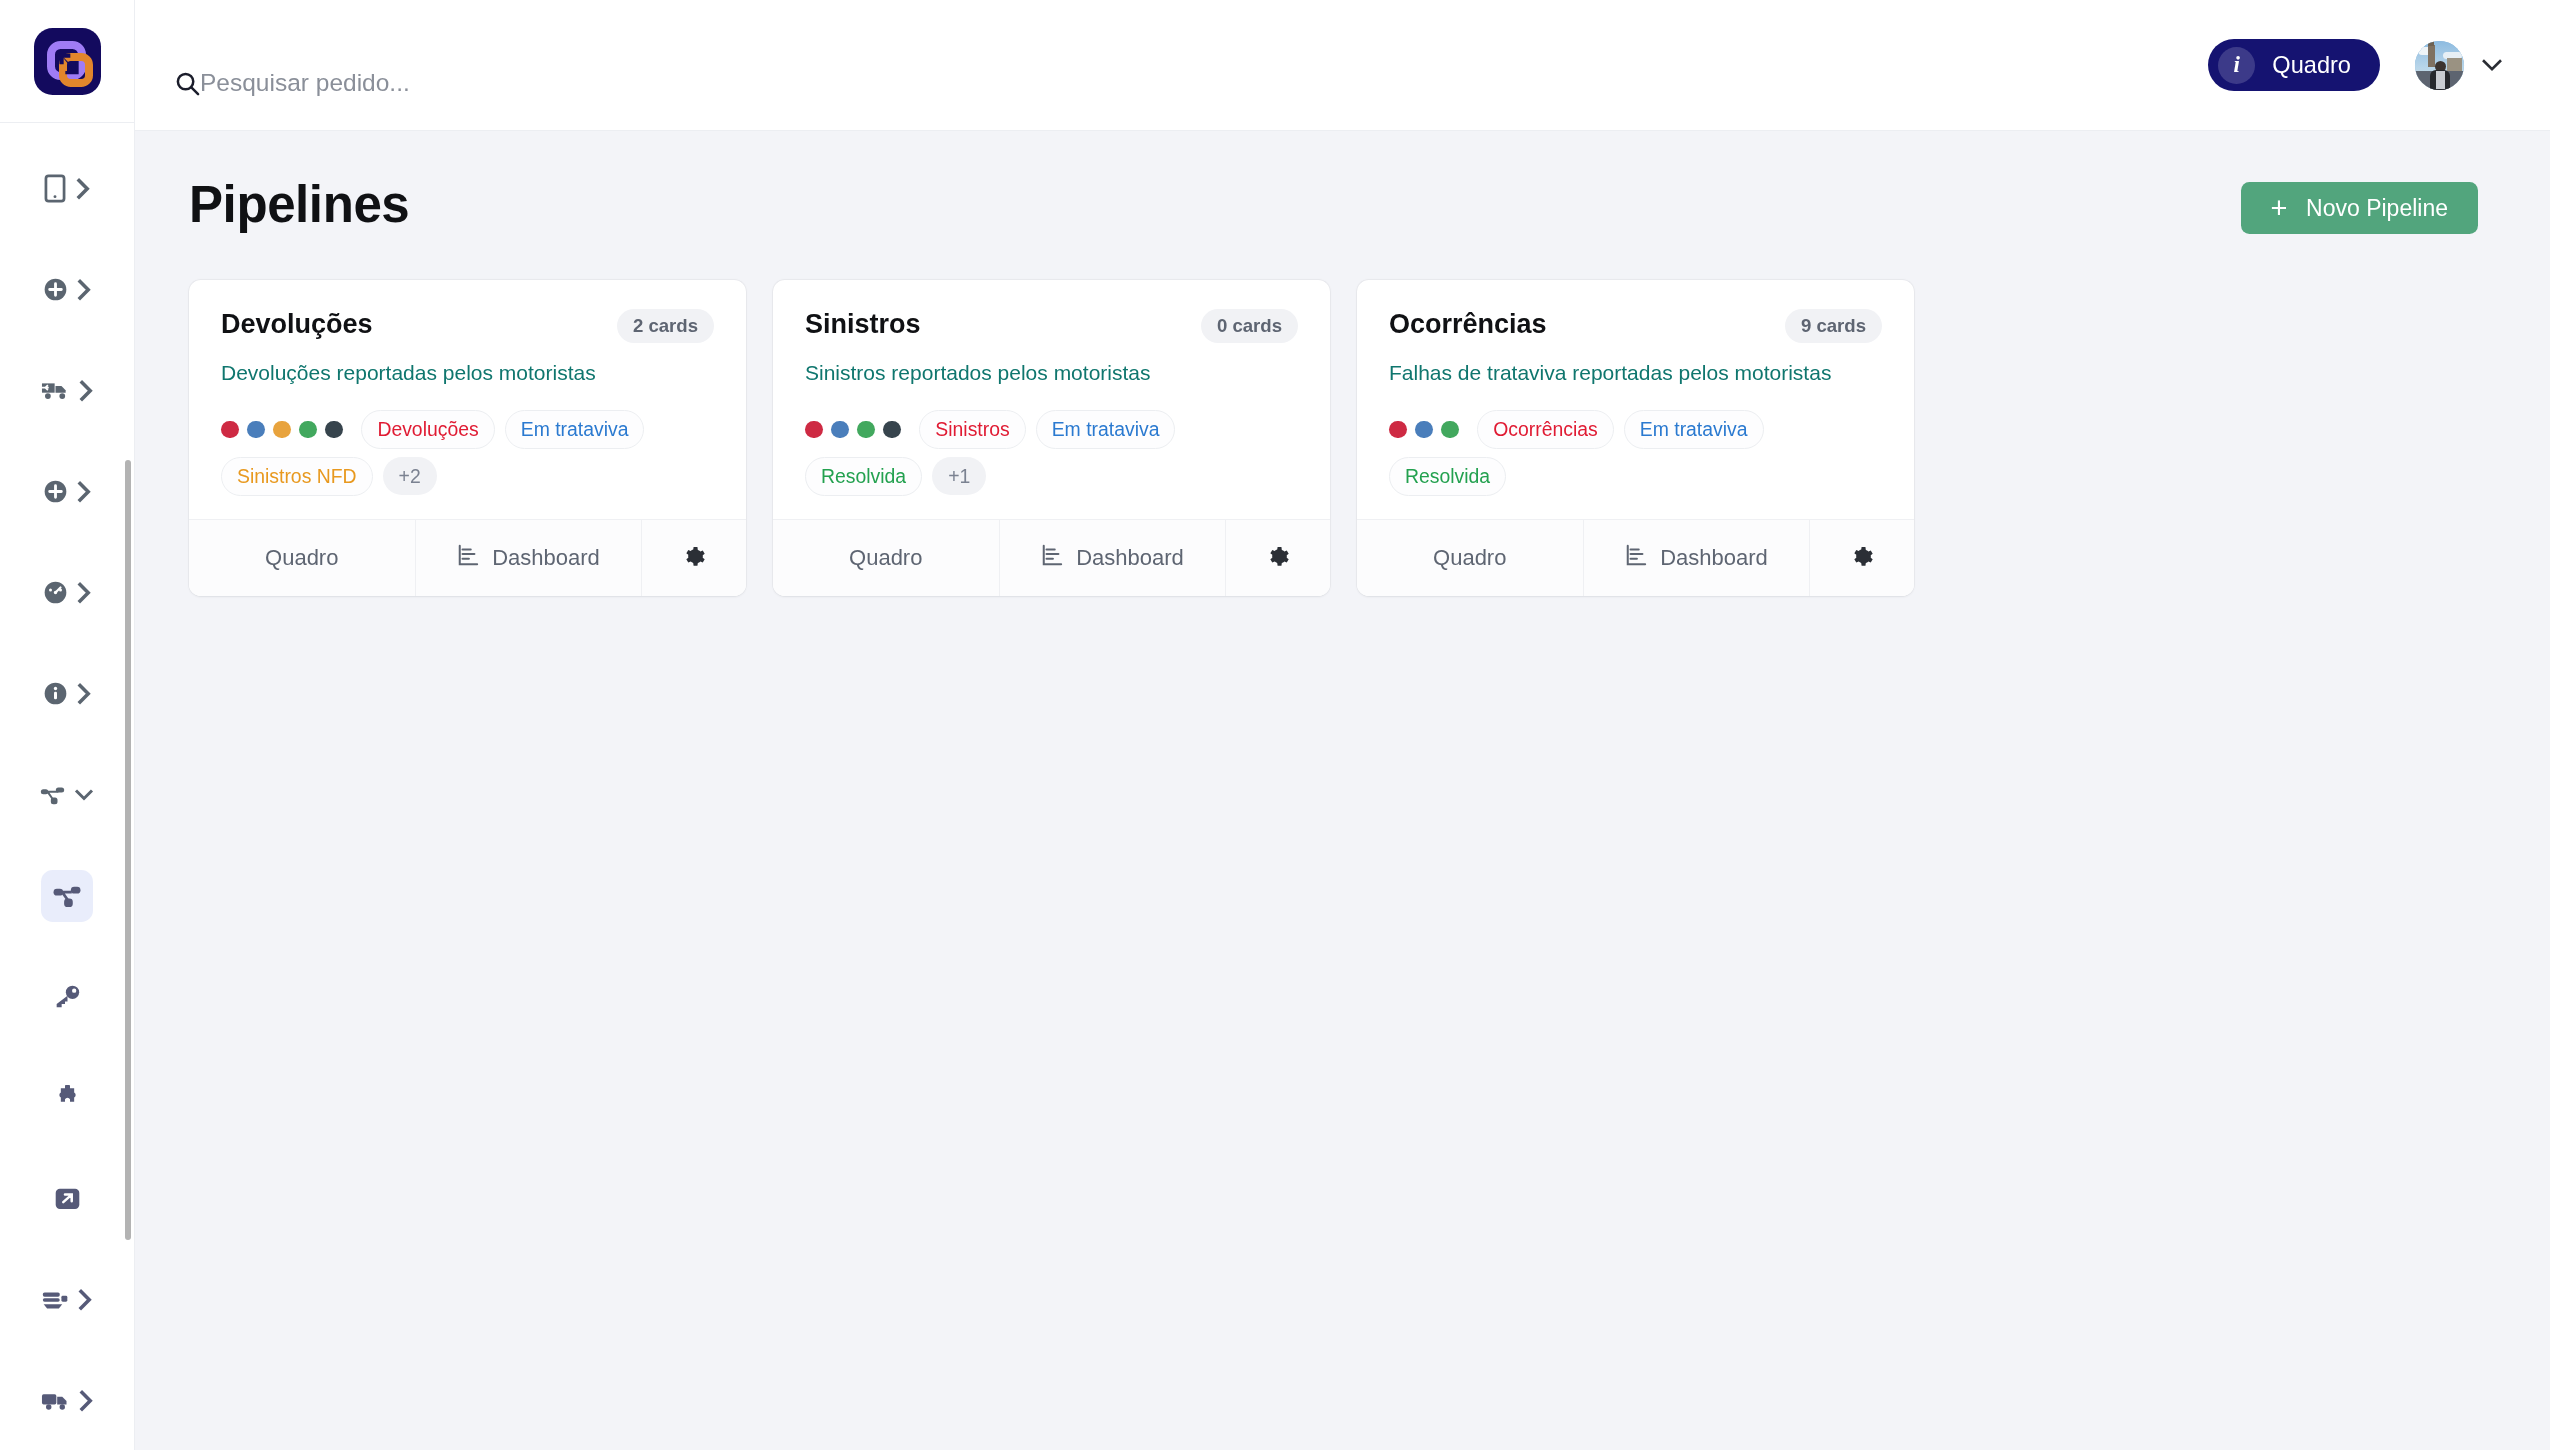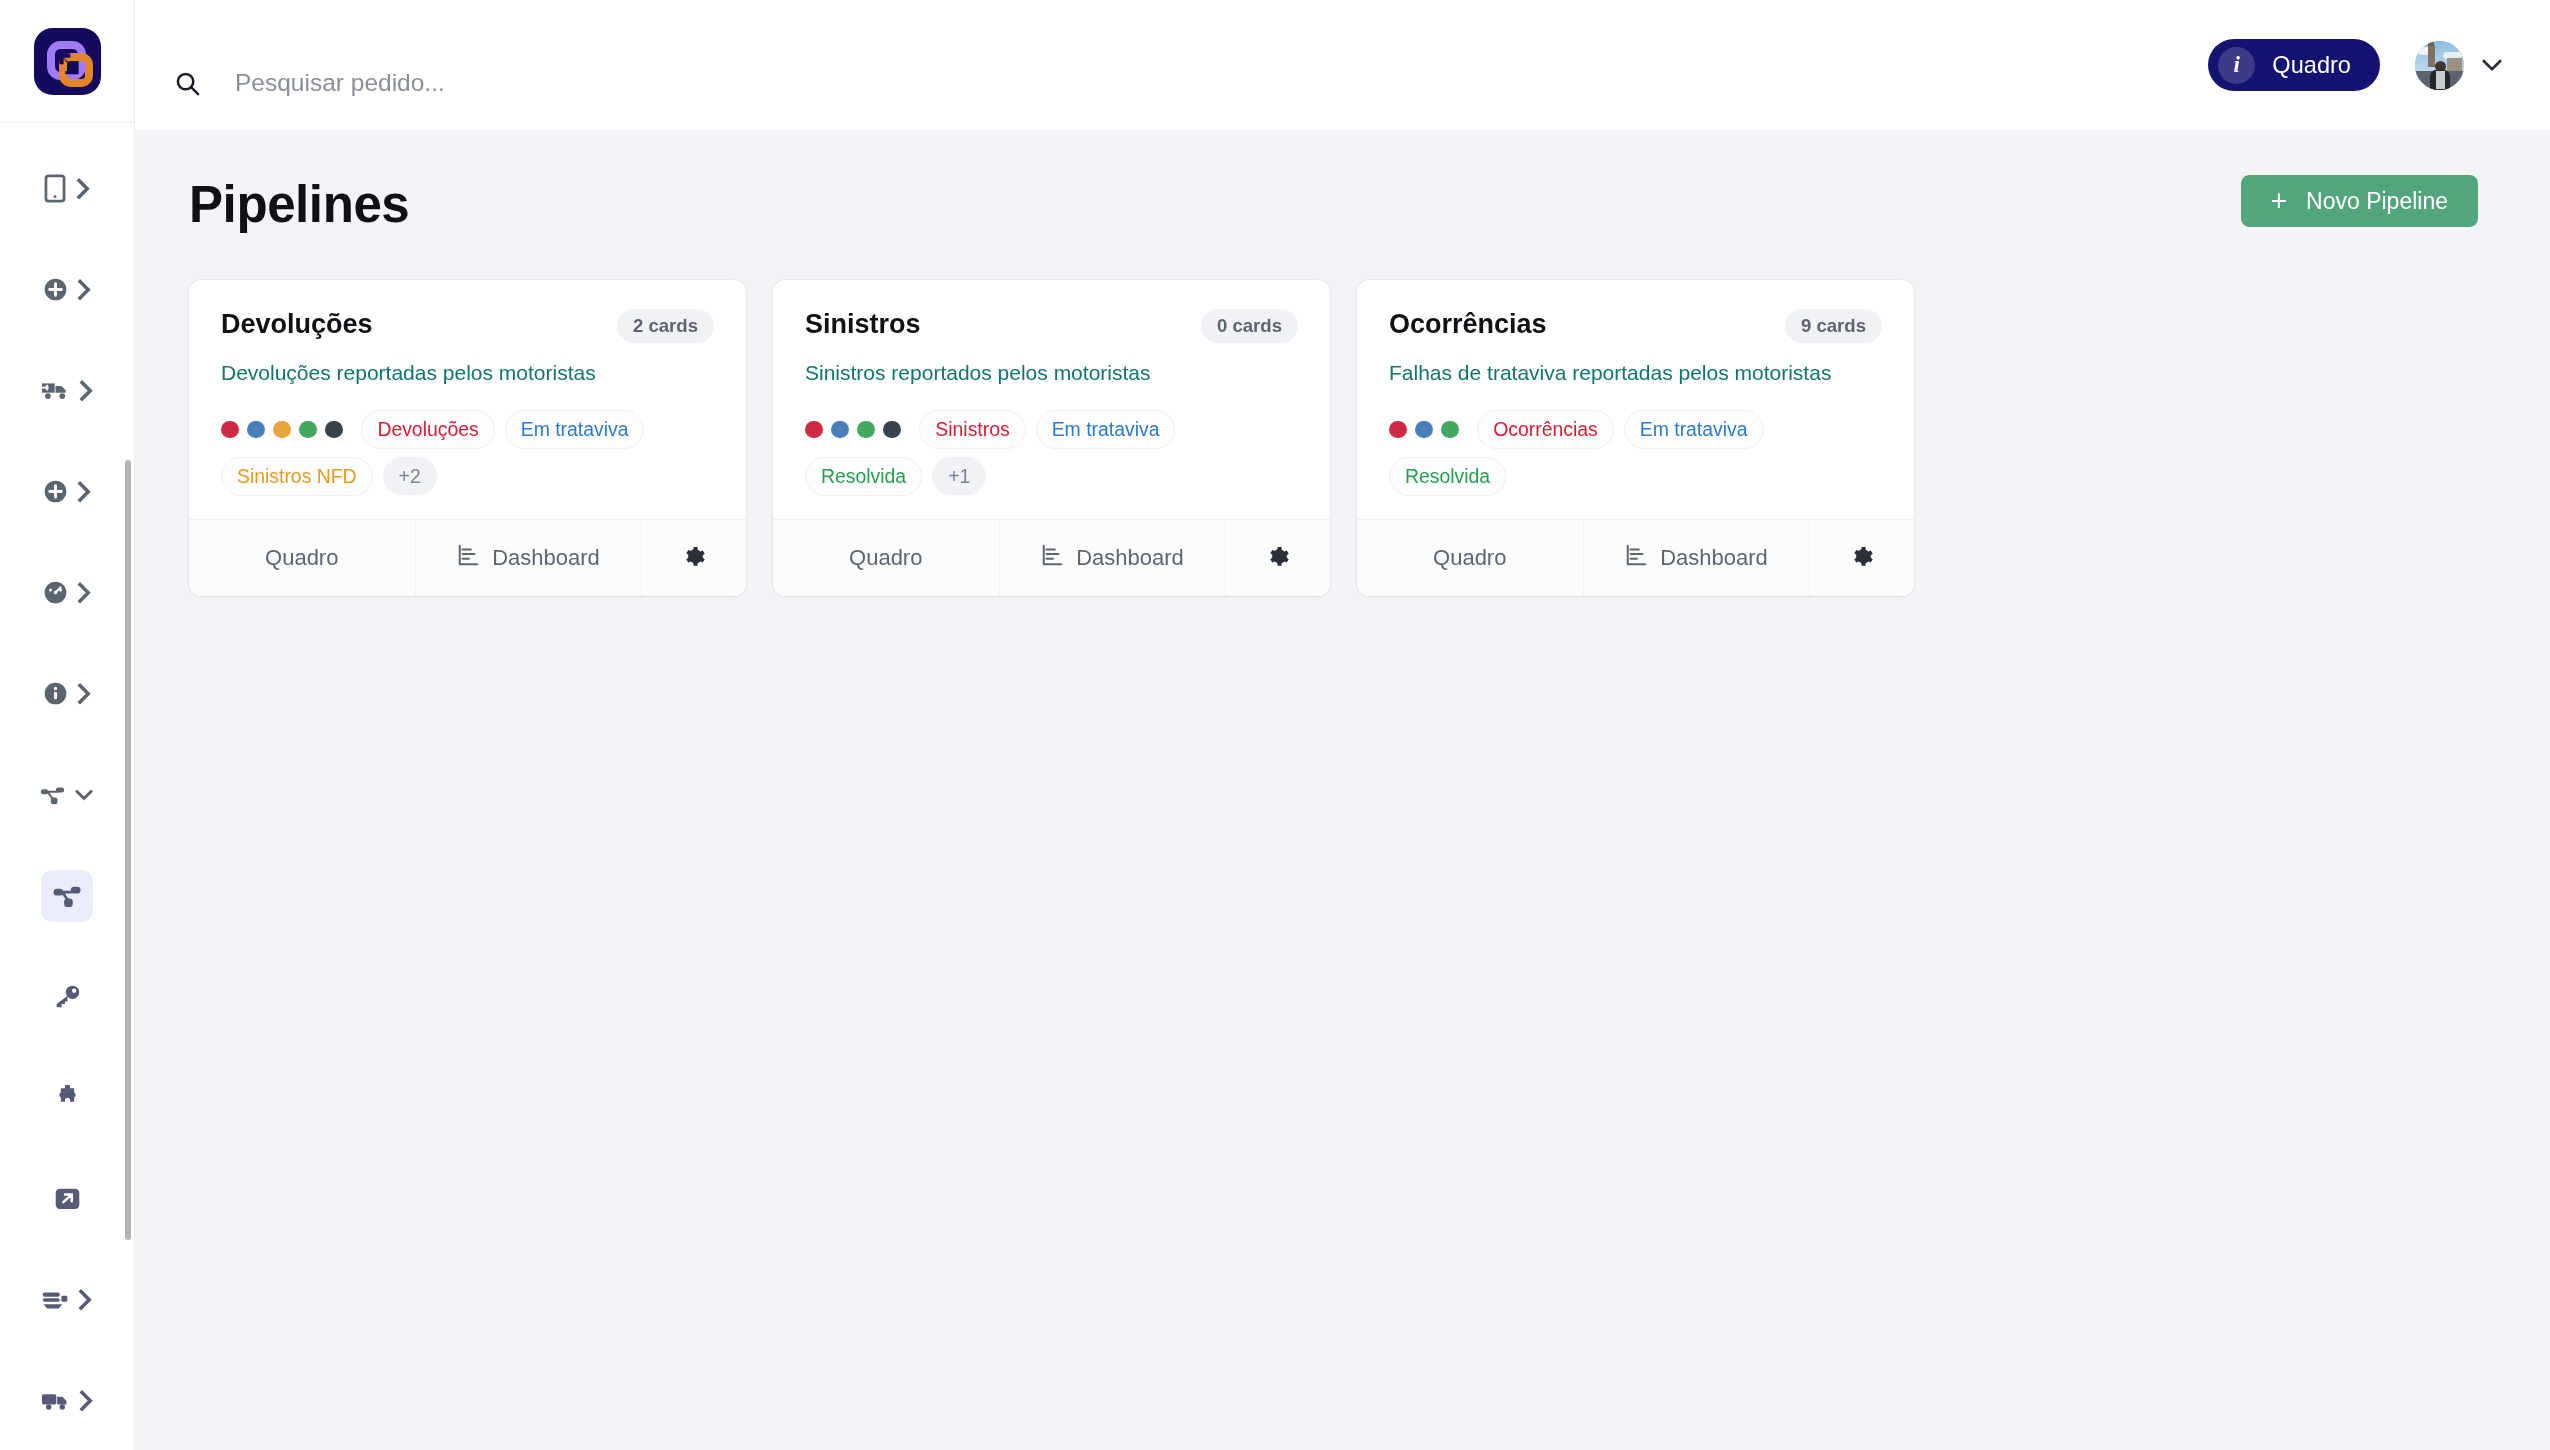--- a/index.html
+++ b/index.html
@@ -68,21 +68,21 @@
     position: absolute; right: 3.4px; top: 460px; width: 5.9px; height: 780px;
     background: #b3b3b3; border-radius: 3.4px;
   }
 
   
   .main { flex: 1; display: flex; flex-direction: column; min-width: 0; }
   .topbar {
     height: 131px; background: #ffffff; border-bottom: 0.8px solid #eceef2;
     display: flex; align-items: center; padding: 0 47px 0 40px; flex: 0 0 131px;
   }
-  .search-box { display: flex; align-items: center; gap: 35px; flex: 1; margin-top: 36px; }
+  .search-box { display: flex; align-items: center; flex: 1; margin-top: 36px; }
   .search-ico { color: #1b1d2b; display: flex; }
   .search-input {
     border: none; outline: none; background: transparent;
     font-family: "Liberation Sans", sans-serif;
     font-size: 24.5px; color: #1b1d2b; width: 590px;
   }
   .search-input::placeholder { color: #8a8f99; }
 
   .help-btn {
     display: flex; align-items: center; gap: 17px;
@@ -114,21 +114,21 @@
   .avatar .person-head { position: absolute; left: 20px; top: 20px; width: 11px; height: 11px; border-radius: 50%; background: #3c3430; }
   .avatar .person-body { position: absolute; left: 15px; top: 29.5px; width: 20px; height: 20px; border-radius: 5.9px 5.9px 0 0; background: #26282c; }
   .avatar .person-shirt { position: absolute; left: 21px; top: 30px; width: 9.3px; height: 18.6px; background: #c9ccd1; }
   .chev-down { color: #2a2d34; display: flex; }
 
   
   .content {
     flex: 1; background: #f3f4f8; padding: 44px 47px 0 54px; overflow: hidden;
   }
   .page-head {
-    display: flex; align-items: flex-start; justify-content: space-between;
+    display: flex; align-items: flex-end; justify-content: space-between;
     margin-bottom: 46px; padding-right: 25px;
   }
   .page-title { font-size: 51px; font-weight: bold; color: #101114; letter-spacing: -0.4px; }
   .new-btn {
     display: flex; align-items: center; gap: 18.6px;
     background: #52a57d; color: #ffffff; border: none; border-radius: 8.4px;
     height: 52px; padding: 0 30px; font-size: 23px; cursor: pointer;
     font-family: "Liberation Sans", sans-serif;
   }
   .new-btn .plus { font-size: 29px; line-height: 1; font-weight: 400; }

